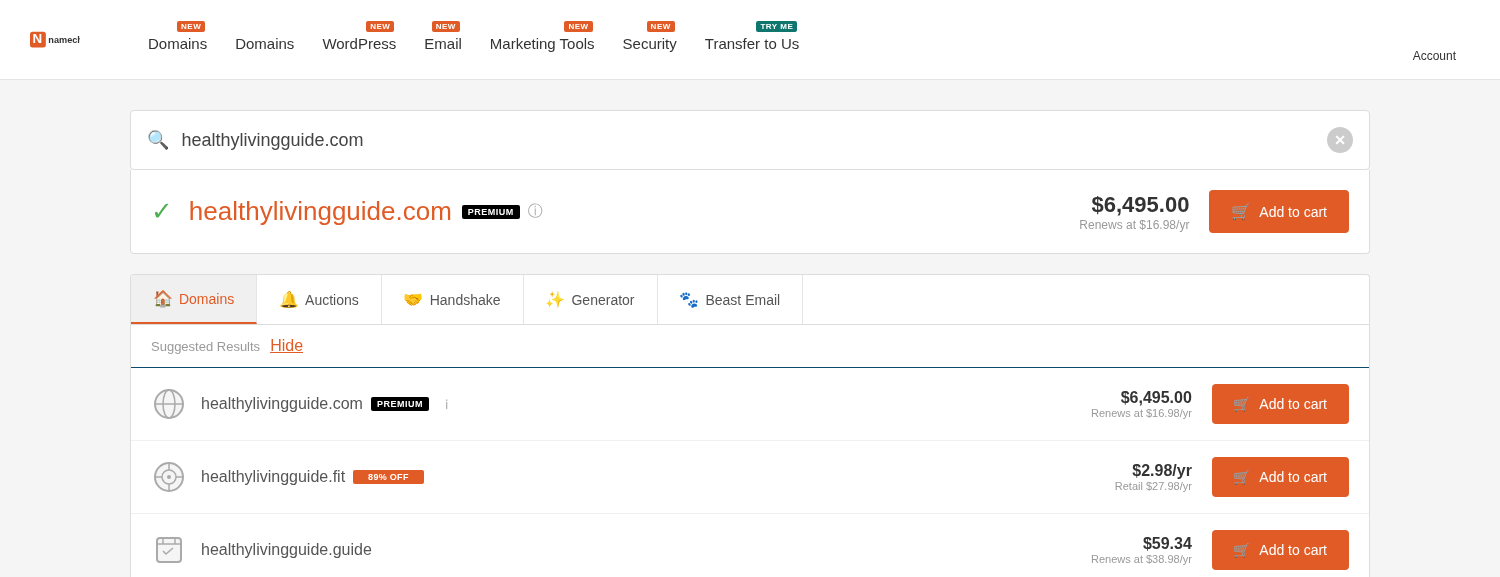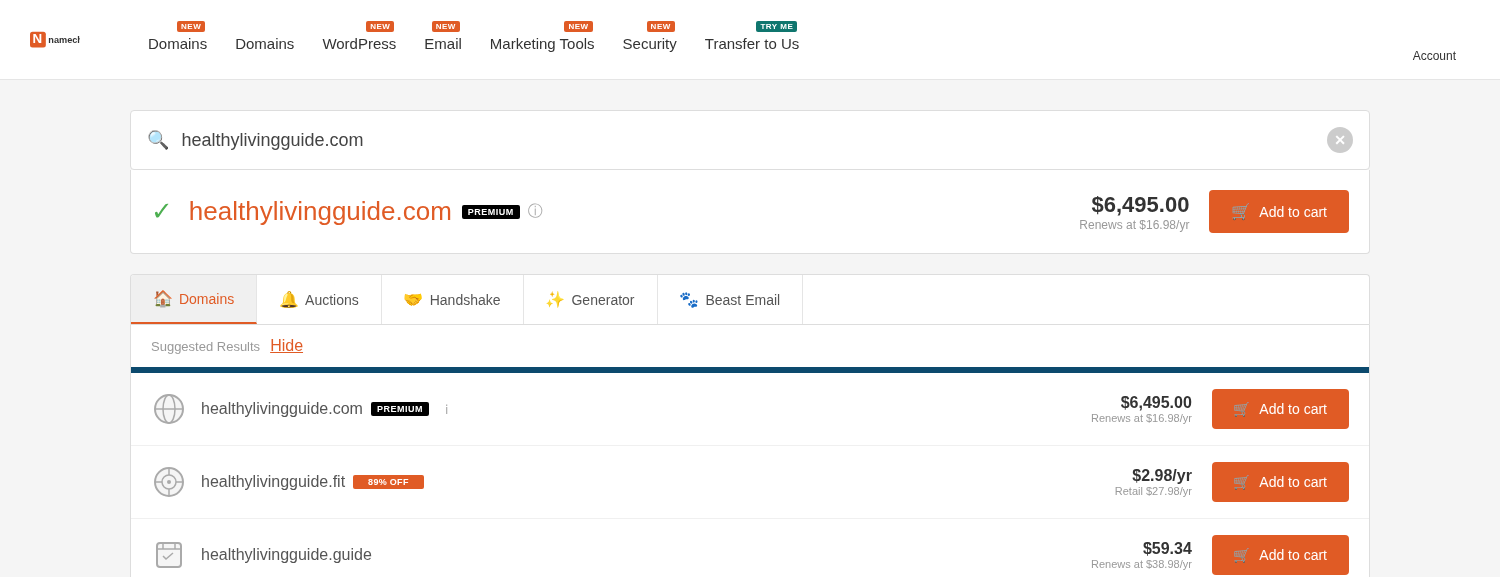--- a/index.html
+++ b/index.html
@@ -181,21 +181,21 @@
     
     .results-container {
       background: #fff;
       border: 1px solid #ddd;
       border-radius: 0 0 4px 4px;
     }
     .results-header {
       display: flex;
       align-items: center;
       padding: 12px 20px;
-      border-bottom: 6px solid #0c4a6e;
+      border-bottom: 1px solid #0c4a6e;
       text-align: right;
     }
     .results-header-label { font-size: 13px; color: #999; margin-right: 10px; }
     .hide-link { font-size: 16px; color: #e05b25; cursor: pointer; text-decoration: underline; }
 
     .result-row {
       display: flex;
       align-items: center;
       padding: 16px 20px;
       border-bottom: 1px solid #f0f0f0;

